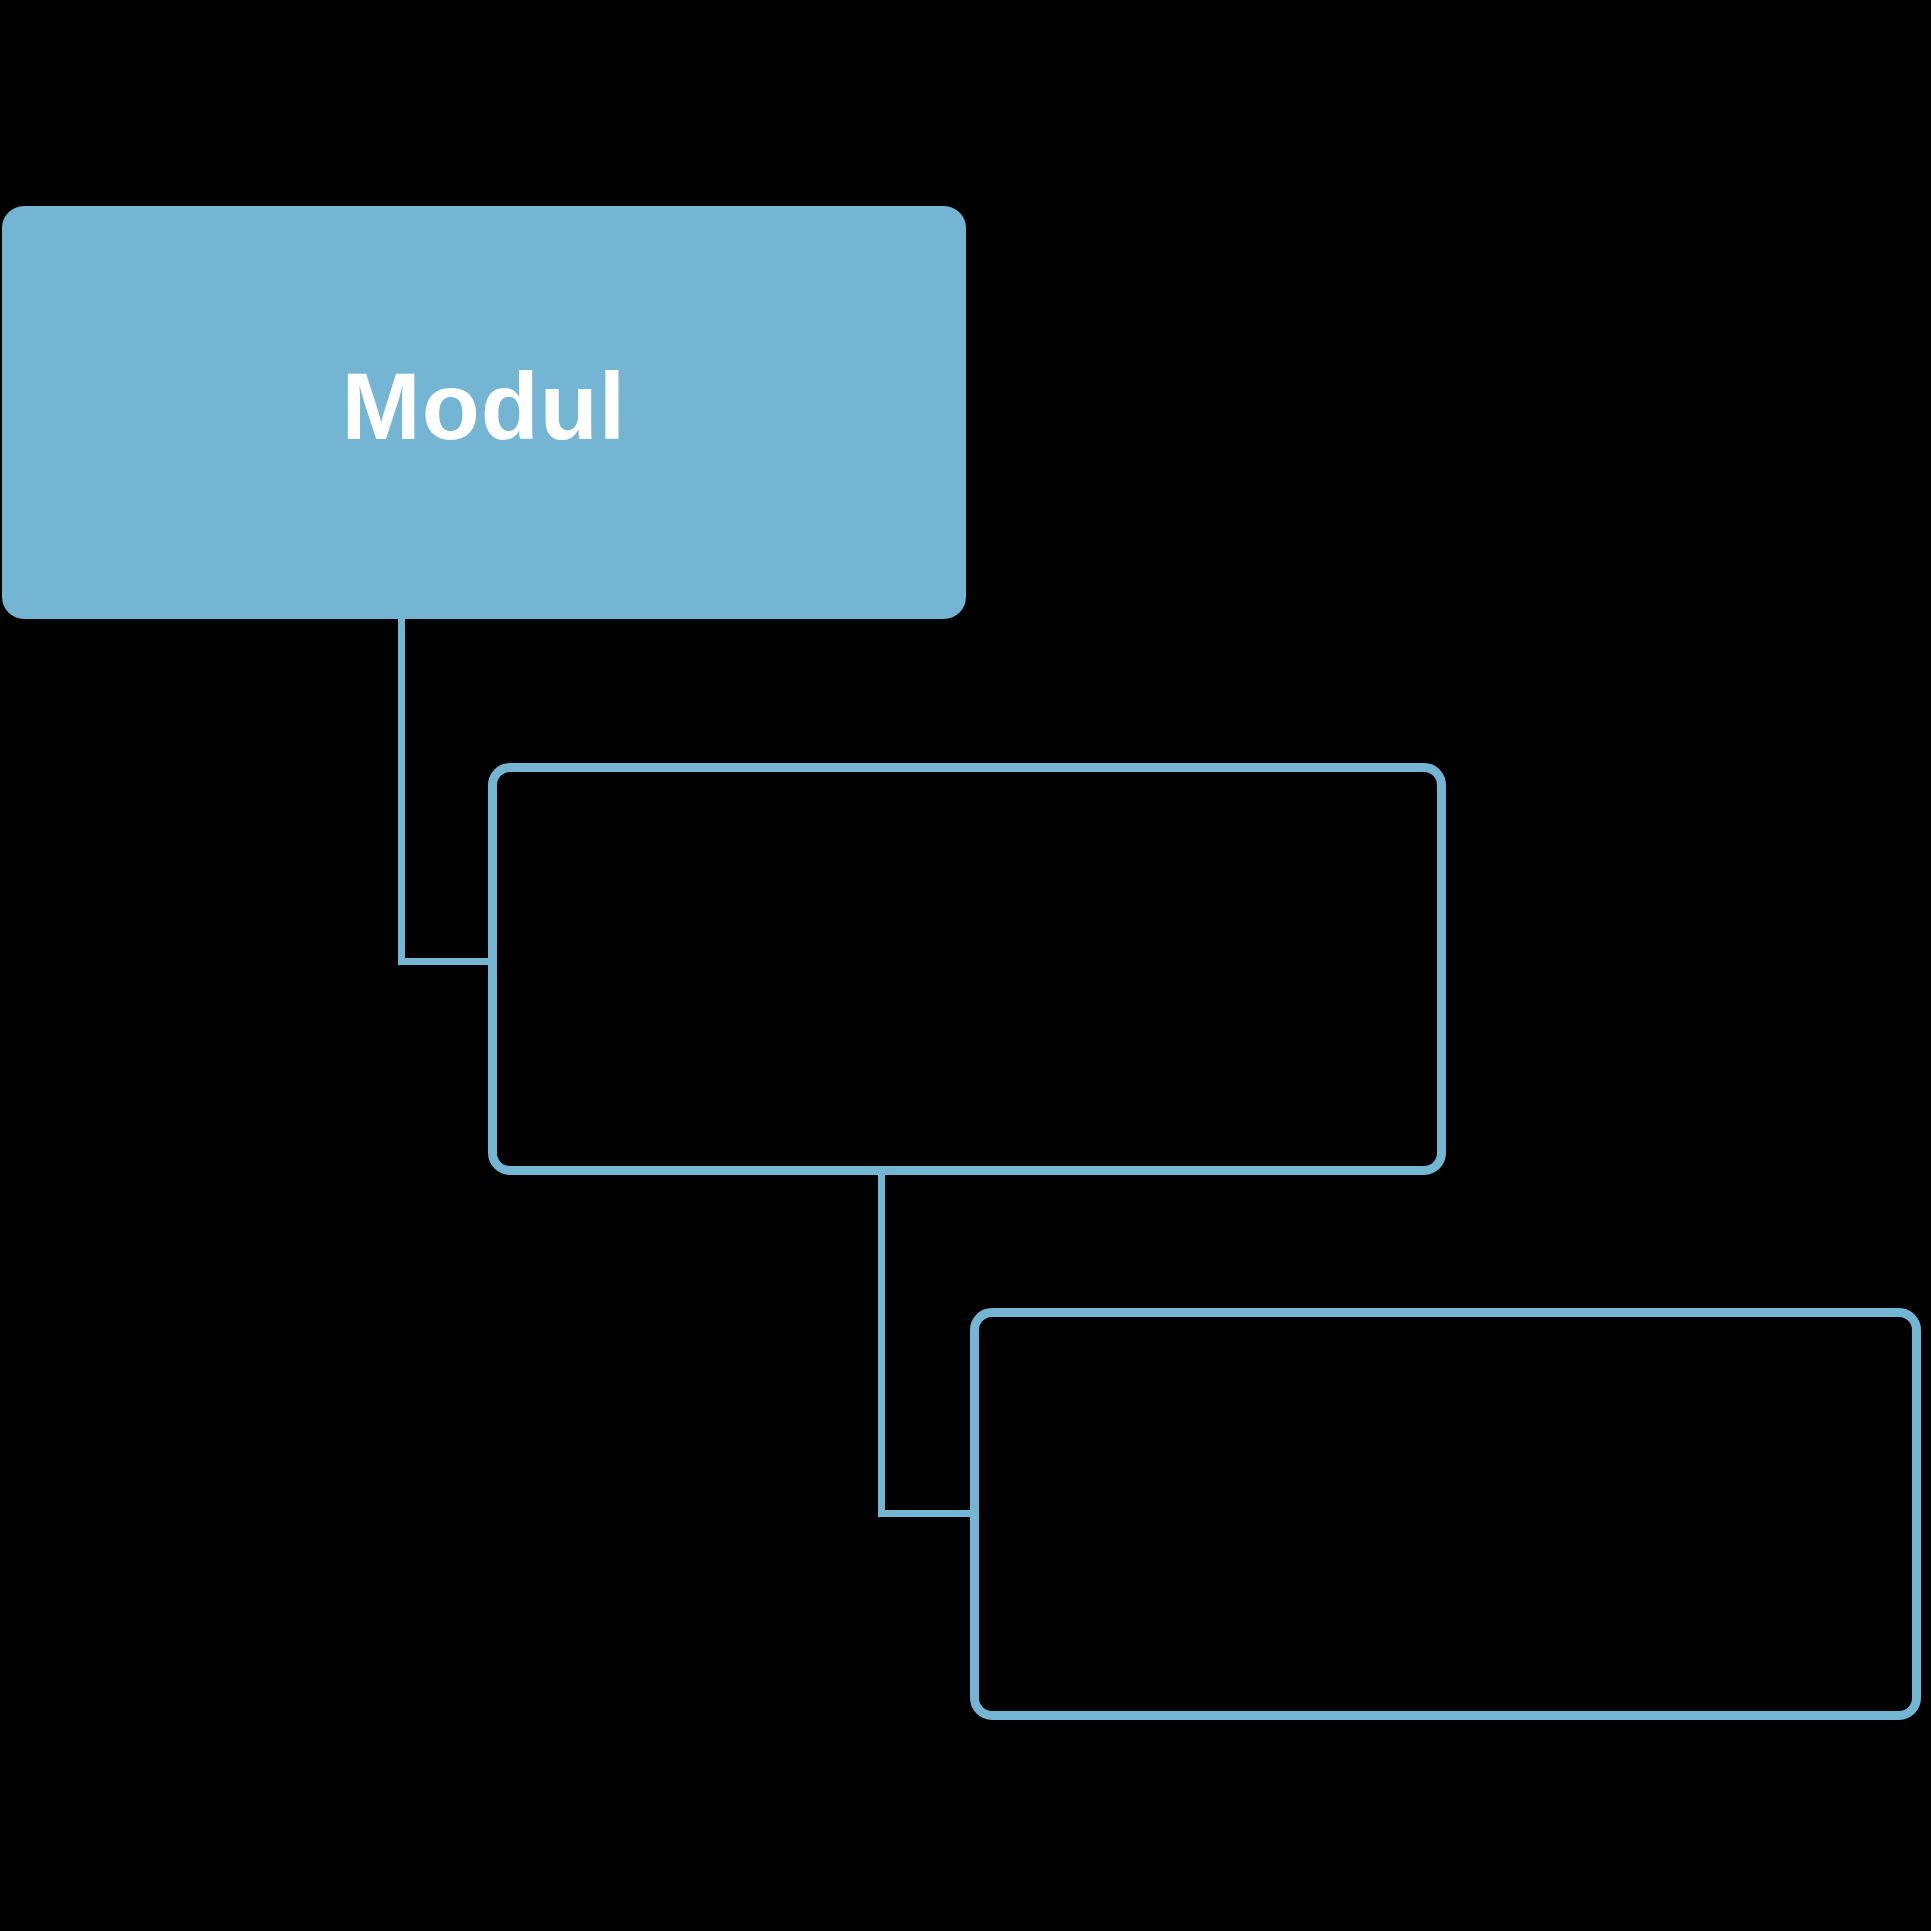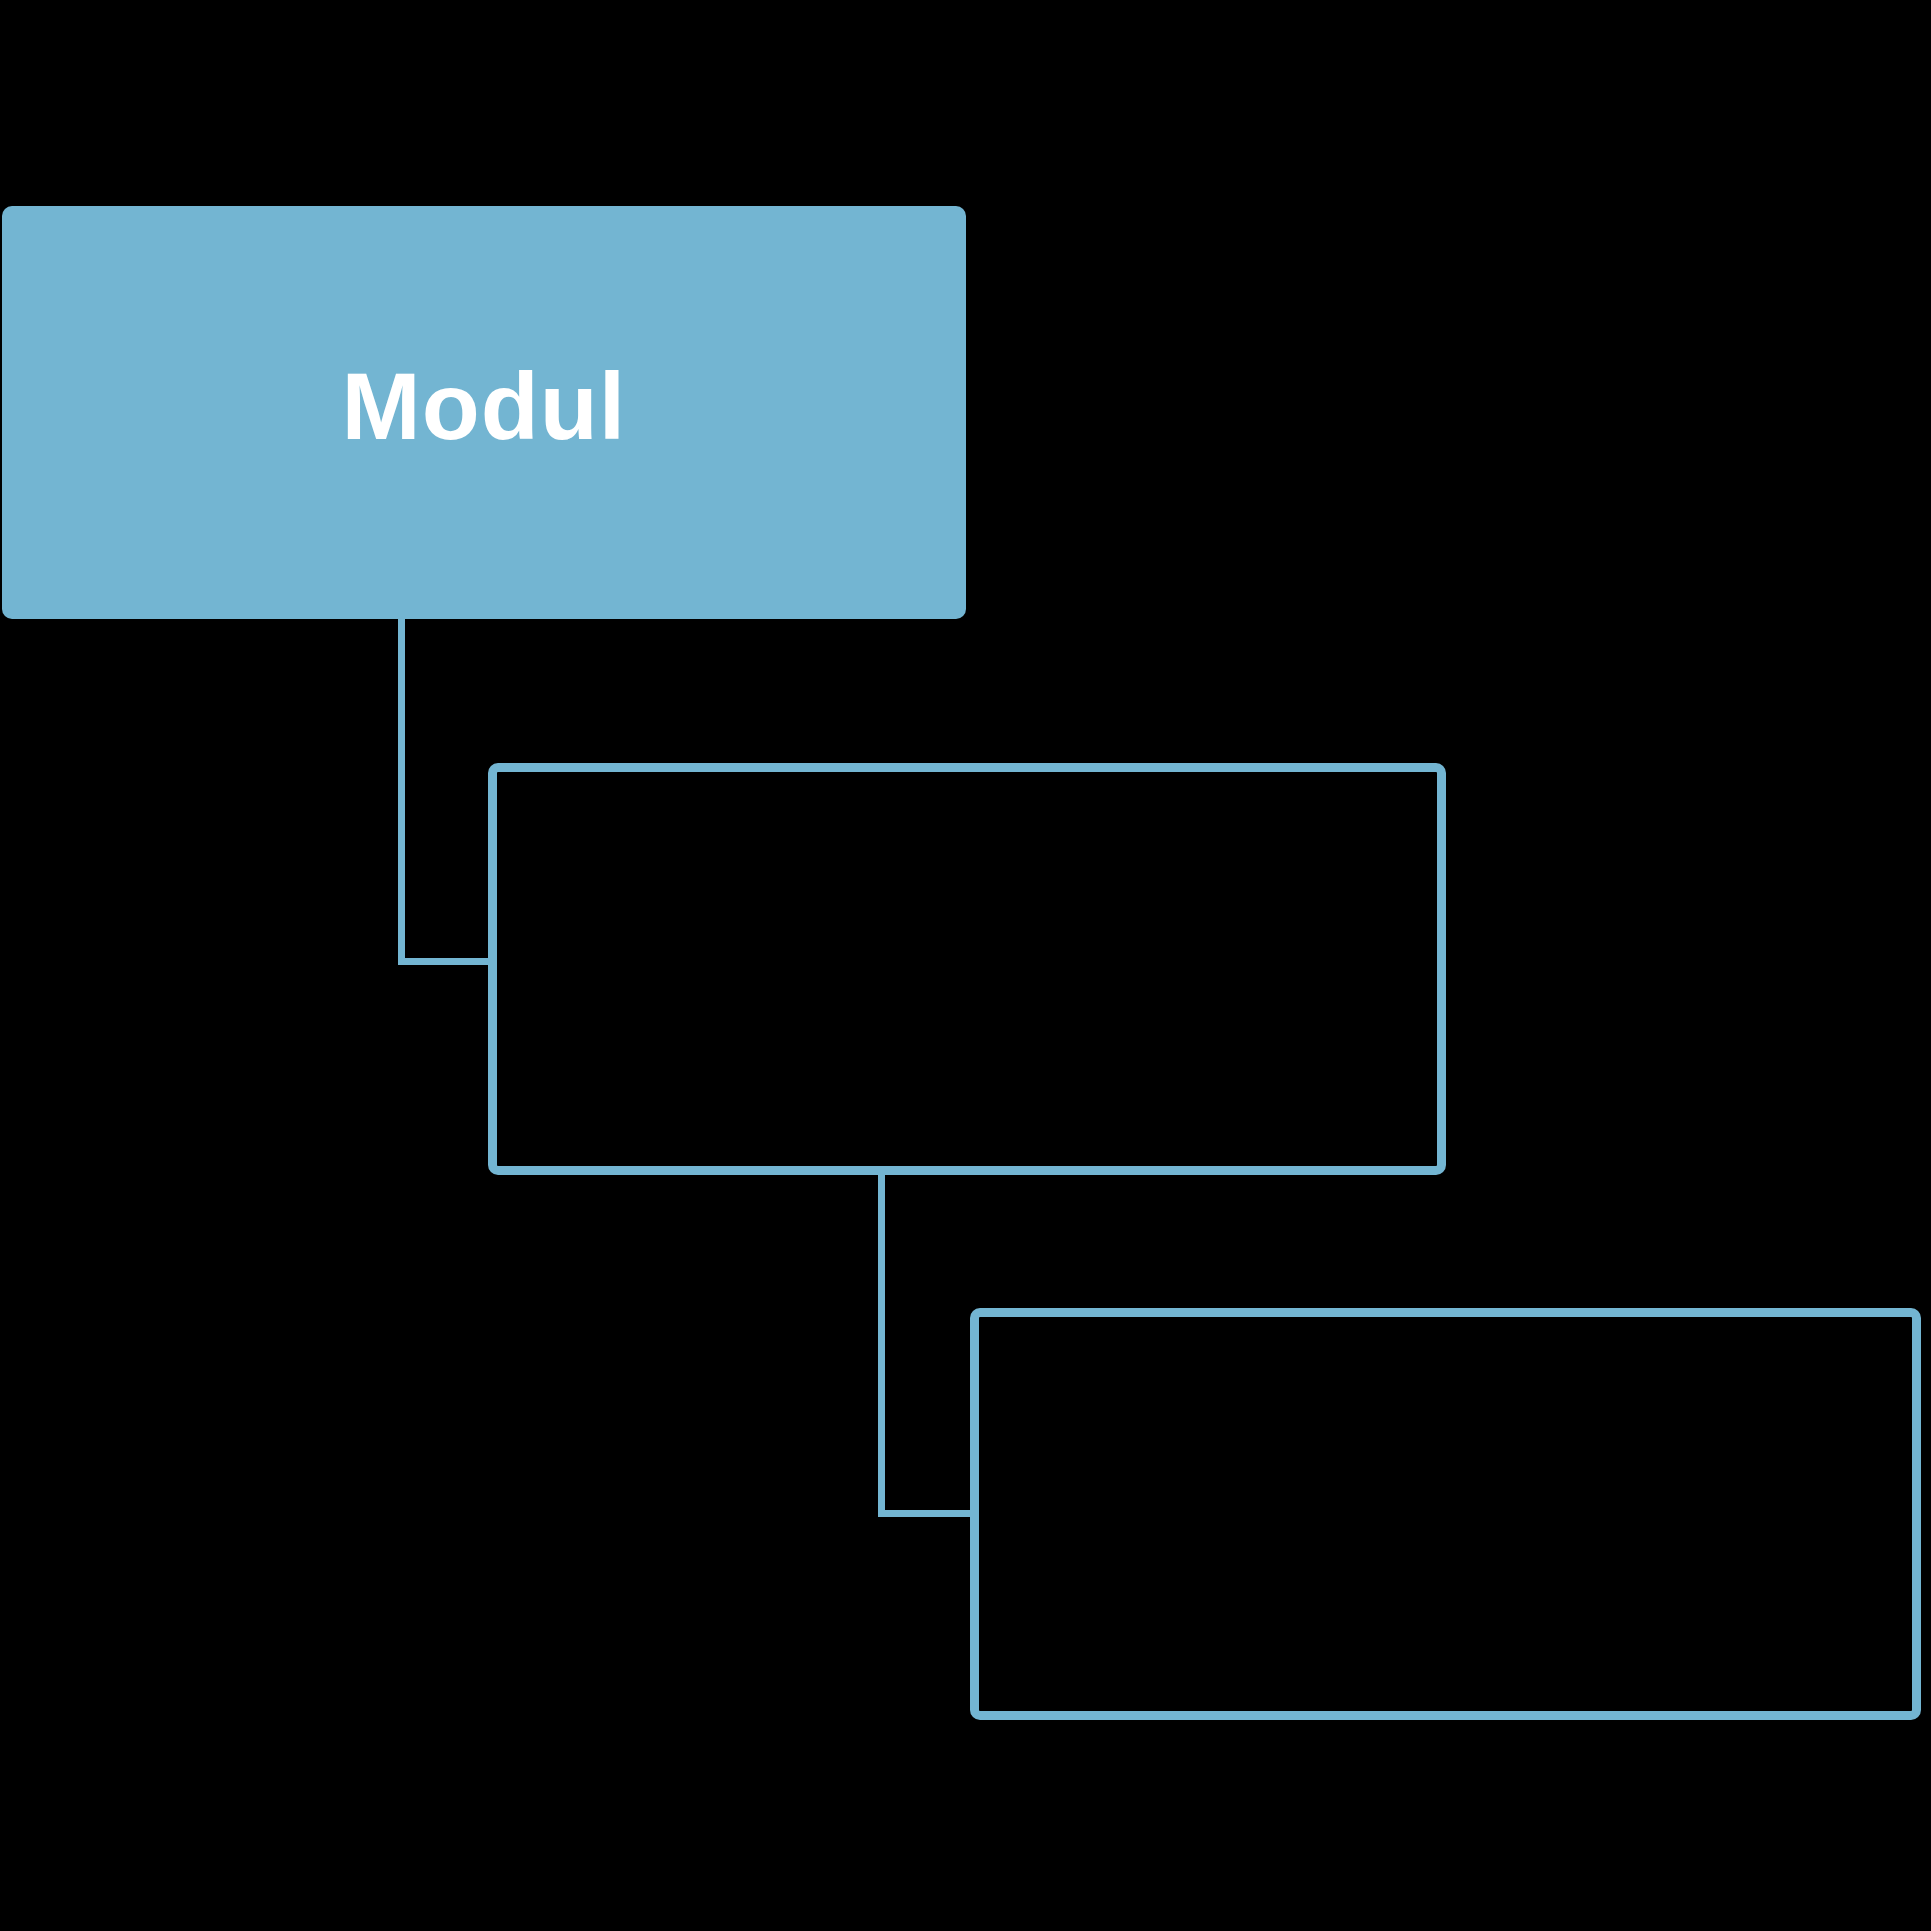--- a/index.html
+++ b/index.html
@@ -10,21 +10,21 @@
   .canvas {
     position: relative;
     width: 1931px;
     height: 1931px;
     background: var(--bg, #000);
     overflow: hidden;
     font-family: "Liberation Sans", sans-serif;
   }
   .node {
     position: absolute;
-    border-radius: 10px;
+    border-radius: 22px;
     box-sizing: border-box;
     display: flex;
     align-items: center;
     justify-content: center;
   }
   .node.filled {
     background: var(--accent, #73b5d2);
   }
   .node.outlined {
     border: 9.7px solid var(--accent, #73b5d2);

